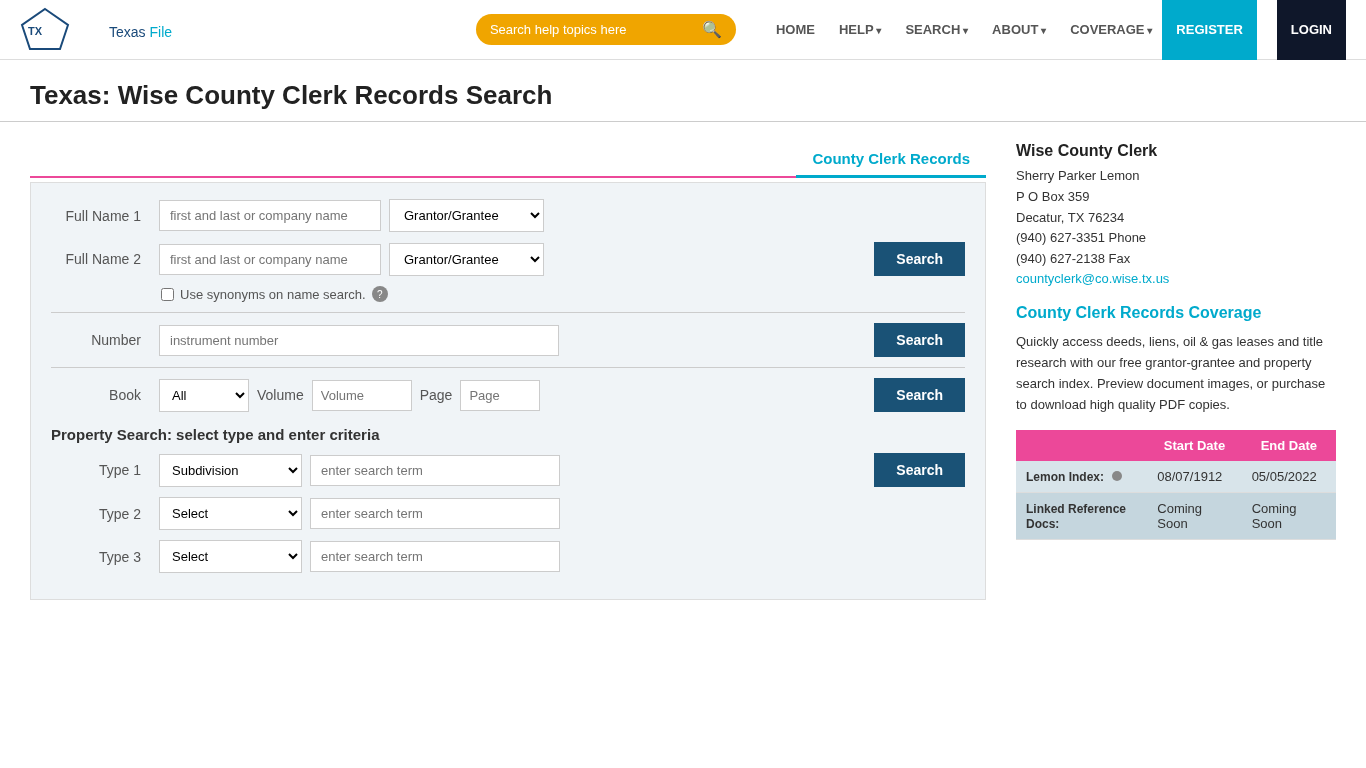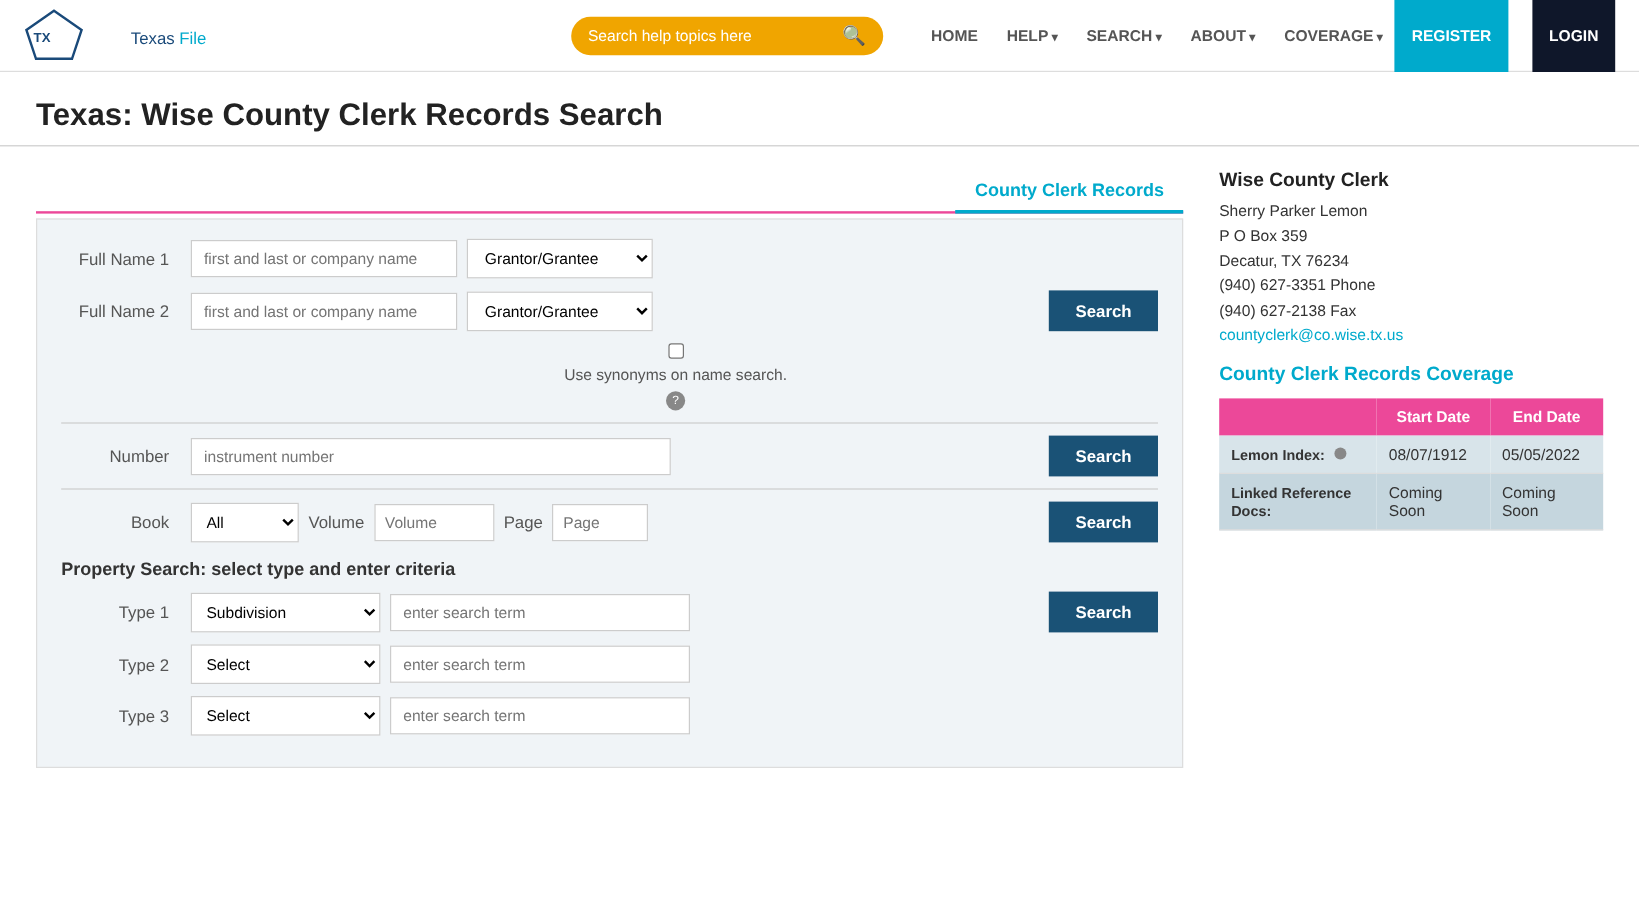--- a/index.html
+++ b/index.html
@@ -174,21 +174,20 @@
       font-weight: bold;
       cursor: pointer;
       margin-left: auto;
     }
     .synonyms-row {
       display: flex;
       align-items: center;
       gap: 6px;
       margin-bottom: 10px;
       padding-left: 110px;
-      flex-direction: column;
     }
     .synonyms-row input[type="checkbox"] { cursor: pointer; }
     .synonyms-label { font-size: 13px; color: #555; }
     .help-icon {
       display: inline-flex;
       align-items: center;
       justify-content: center;
       width: 16px;
       height: 16px;
       background: #888;
@@ -205,21 +204,21 @@
     .book-select { width: 90px; border: 1px solid #ccc; padding: 7px 8px; font-size: 13px; background: #fff; }
     .volume-input { width: 100px; border: 1px solid #ccc; padding: 7px 8px; font-size: 13px; }
     .page-input { width: 80px; border: 1px solid #ccc; padding: 7px 8px; font-size: 13px; }
 
     .property-heading {
       font-size: 15px;
       font-weight: bold;
       color: #333;
       margin: 14px 0 10px 0;
     }
-    .property-type-select { width: 158px; border: 1px solid #ccc; padding: 7px 8px; font-size: 13px; background: #fff; }
+    .property-type-select { width: 143px; border: 1px solid #ccc; padding: 7px 8px; font-size: 13px; background: #fff; }
     .property-search-input { width: 250px; border: 1px solid #ccc; padding: 7px 10px; font-size: 13px; background: #fff; }
 
     
     .right-sidebar {
       width: 320px;
       flex-shrink: 0;
     }
     .sidebar-section-title {
       font-size: 16px;
       font-weight: bold;
@@ -411,20 +410,21 @@
       <div class="sidebar-section-title">Wise County Clerk</div>
       <p>Sherry Parker Lemon</p>
       <p>P O Box 359</p>
       <p>Decatur, TX 76234</p>
       <p>(940) 627-3351 Phone</p>
       <p>(940) 627-2138 Fax</p>
       <a class="sidebar-email" href="#">countyclerk@co.wise.tx.us</a>
     </div>
 
     <div class="sidebar-coverage-title">County Clerk Records Coverage</div>
+    <p class="sidebar-coverage-desc">Quickly access deeds, liens, oil &amp; gas leases and title research with our free grantor-grantee and property search index. Preview document images, or purchase to download high quality PDF copies.</p>
 
     <table class="coverage-table">
       <thead>
         <tr>
           <th></th>
           <th>Start Date</th>
           <th>End Date</th>
         </tr>
       </thead>
       <tbody>

